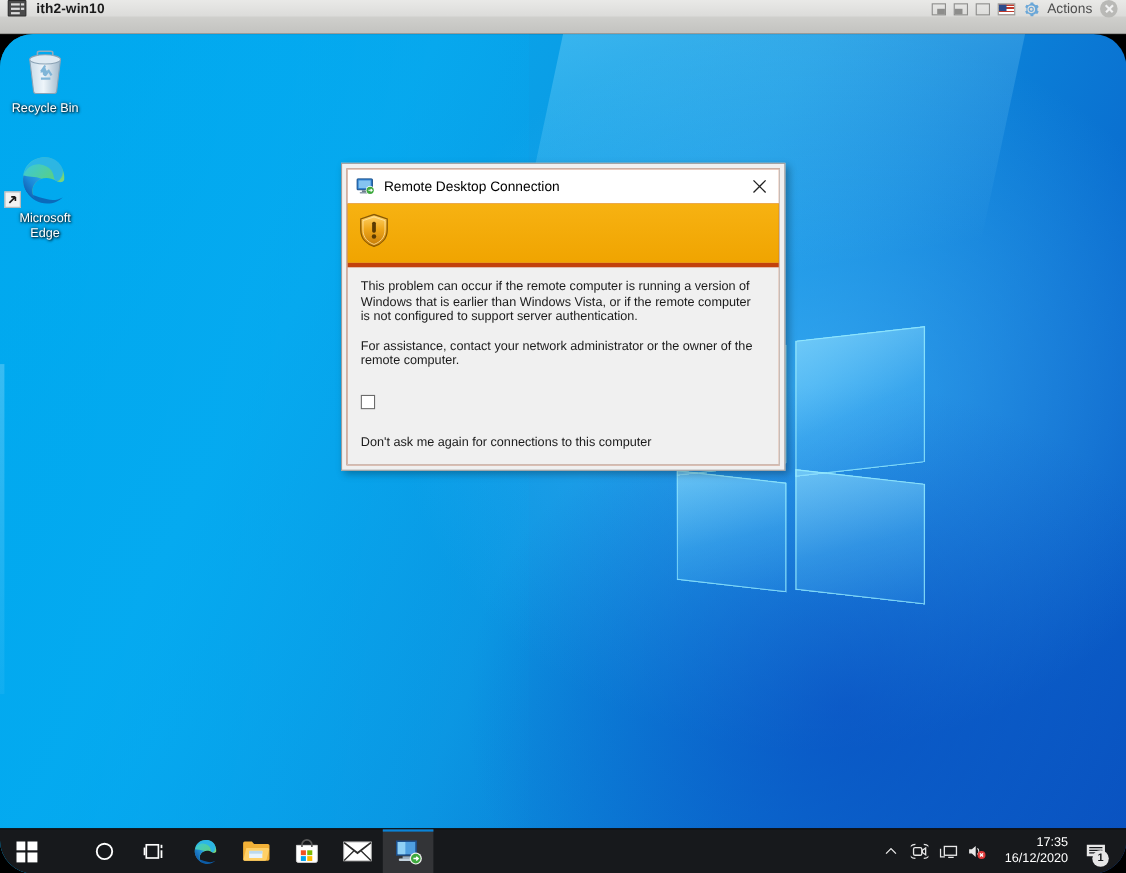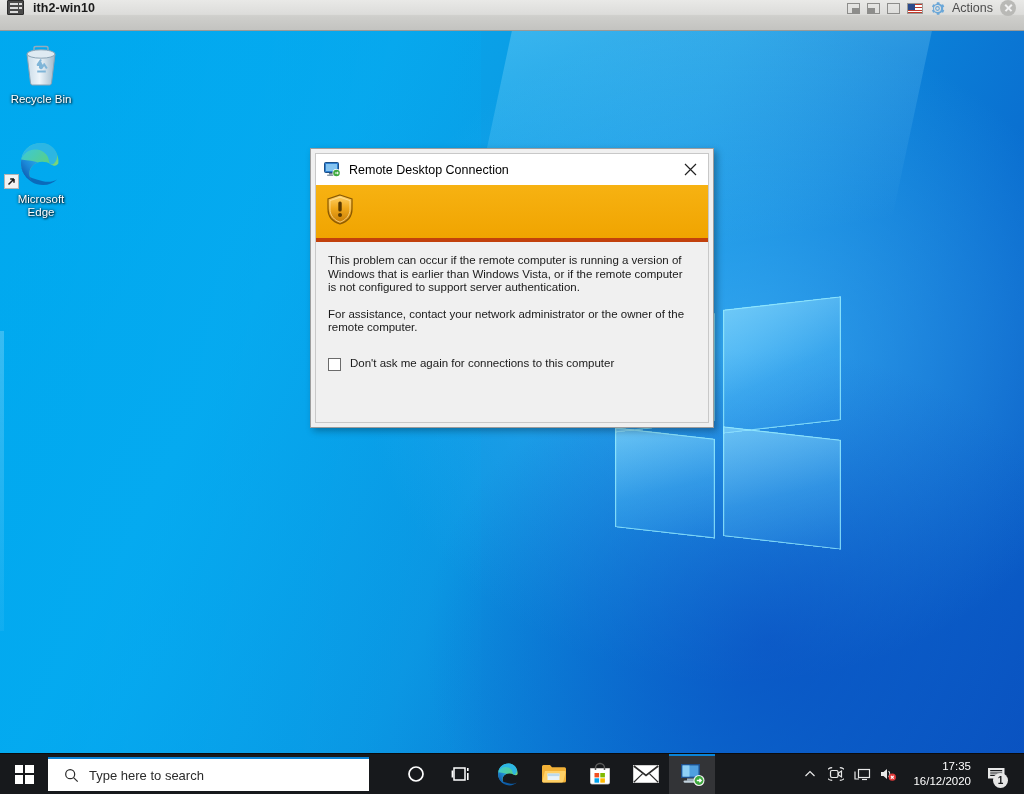--- a/index.html
+++ b/index.html
@@ -57,20 +57,21 @@
   .tb-close::before, .tb-close::after {
     content: ""; position: absolute; left: 3.5px; top: 7px; width: 9px; height: 1.6px; background: #f1f1f1;
   }
   .tb-close::before { transform: rotate(45deg); }
   .tb-close::after { transform: rotate(-45deg); }
 
   
   #guest {
     position: absolute; left: 0; top: 31px; width: 1024px; height: 763px;
     overflow: hidden;
+    border-radius: 30px;
   }
 
   
   #wallpaper {
     position: absolute; inset: 0;
     background:
       radial-gradient(ellipse 60% 70% at 72% 42%, rgba(80,190,255,0.55) 0%, rgba(80,190,255,0) 62%),
       linear-gradient(118deg, #00a2e8 0%, #09a5ea 28%, #0c93e0 52%, #0a6fd0 76%, #0a52c0 100%);
   }
   #wp-beam-left {
@@ -152,21 +153,21 @@
     font-size: 12px; font-weight: bold; color: #1a1a1a; line-height: 15px; padding-top: 1px;
   }
 
   #rdp-body {
     flex: 1; background: #f0f0f0; padding: 12px 14px 0 12px; position: relative;
     border-top: 4px solid #c2410c;
   }
   .rdp-para { font-size: 11.5px; color: #1a1a1a; line-height: 13.5px; }
   #rdp-para-2 { margin-top: 13px; }
 
-  #rdp-check-row { display: flex; align-items: flex-start; gap: 9px; margin-top: 22px; }
+  #rdp-check-row { display: flex; align-items: flex-start; gap: 24px; margin-top: 22px; flex-direction: column; }
   #rdp-checkbox {
     width: 13px; height: 13px; background: #fff; border: 1px solid #6b6b6b;
     flex: none; margin-top: 1px;
   }
   #rdp-check-label { font-size: 11.5px; color: #1a1a1a; }
 
   #rdp-buttons {
     position: absolute; right: 14px; bottom: 16px; display: flex; gap: 10px;
   }
   .rdp-btn {
@@ -396,27 +397,20 @@
 
       <div id="start-button">
         <div class="win-logo">
           <span class="q1"></span>
             <span class="q2"></span>
             <span class="q3"></span>
             <span class="q4"></span>
         </div>
       </div>
 
-      <div id="search-box">
-        <svg width="15" height="15" viewBox="0 0 16 16">
-          <circle cx="6.6" cy="6.6" r="4.8" fill="none" stroke="#2b2b2b" stroke-width="1.3"></circle>
-          <path d="M10.2 10.2 L14.6 14.6" stroke="#2b2b2b" stroke-width="1.3"></path>
-        </svg>
-        <span id="search-placeholder">Type here to search</span>
-      </div>
 
       <div id="tb-apps">
 
         <div class="tb-app">
           <svg width="18" height="18" viewBox="0 0 18 18">
             <circle cx="9" cy="9" r="7" fill="none" stroke="#fff" stroke-width="1.7"></circle>
           </svg>
         </div>
 
         <div class="tb-app">

